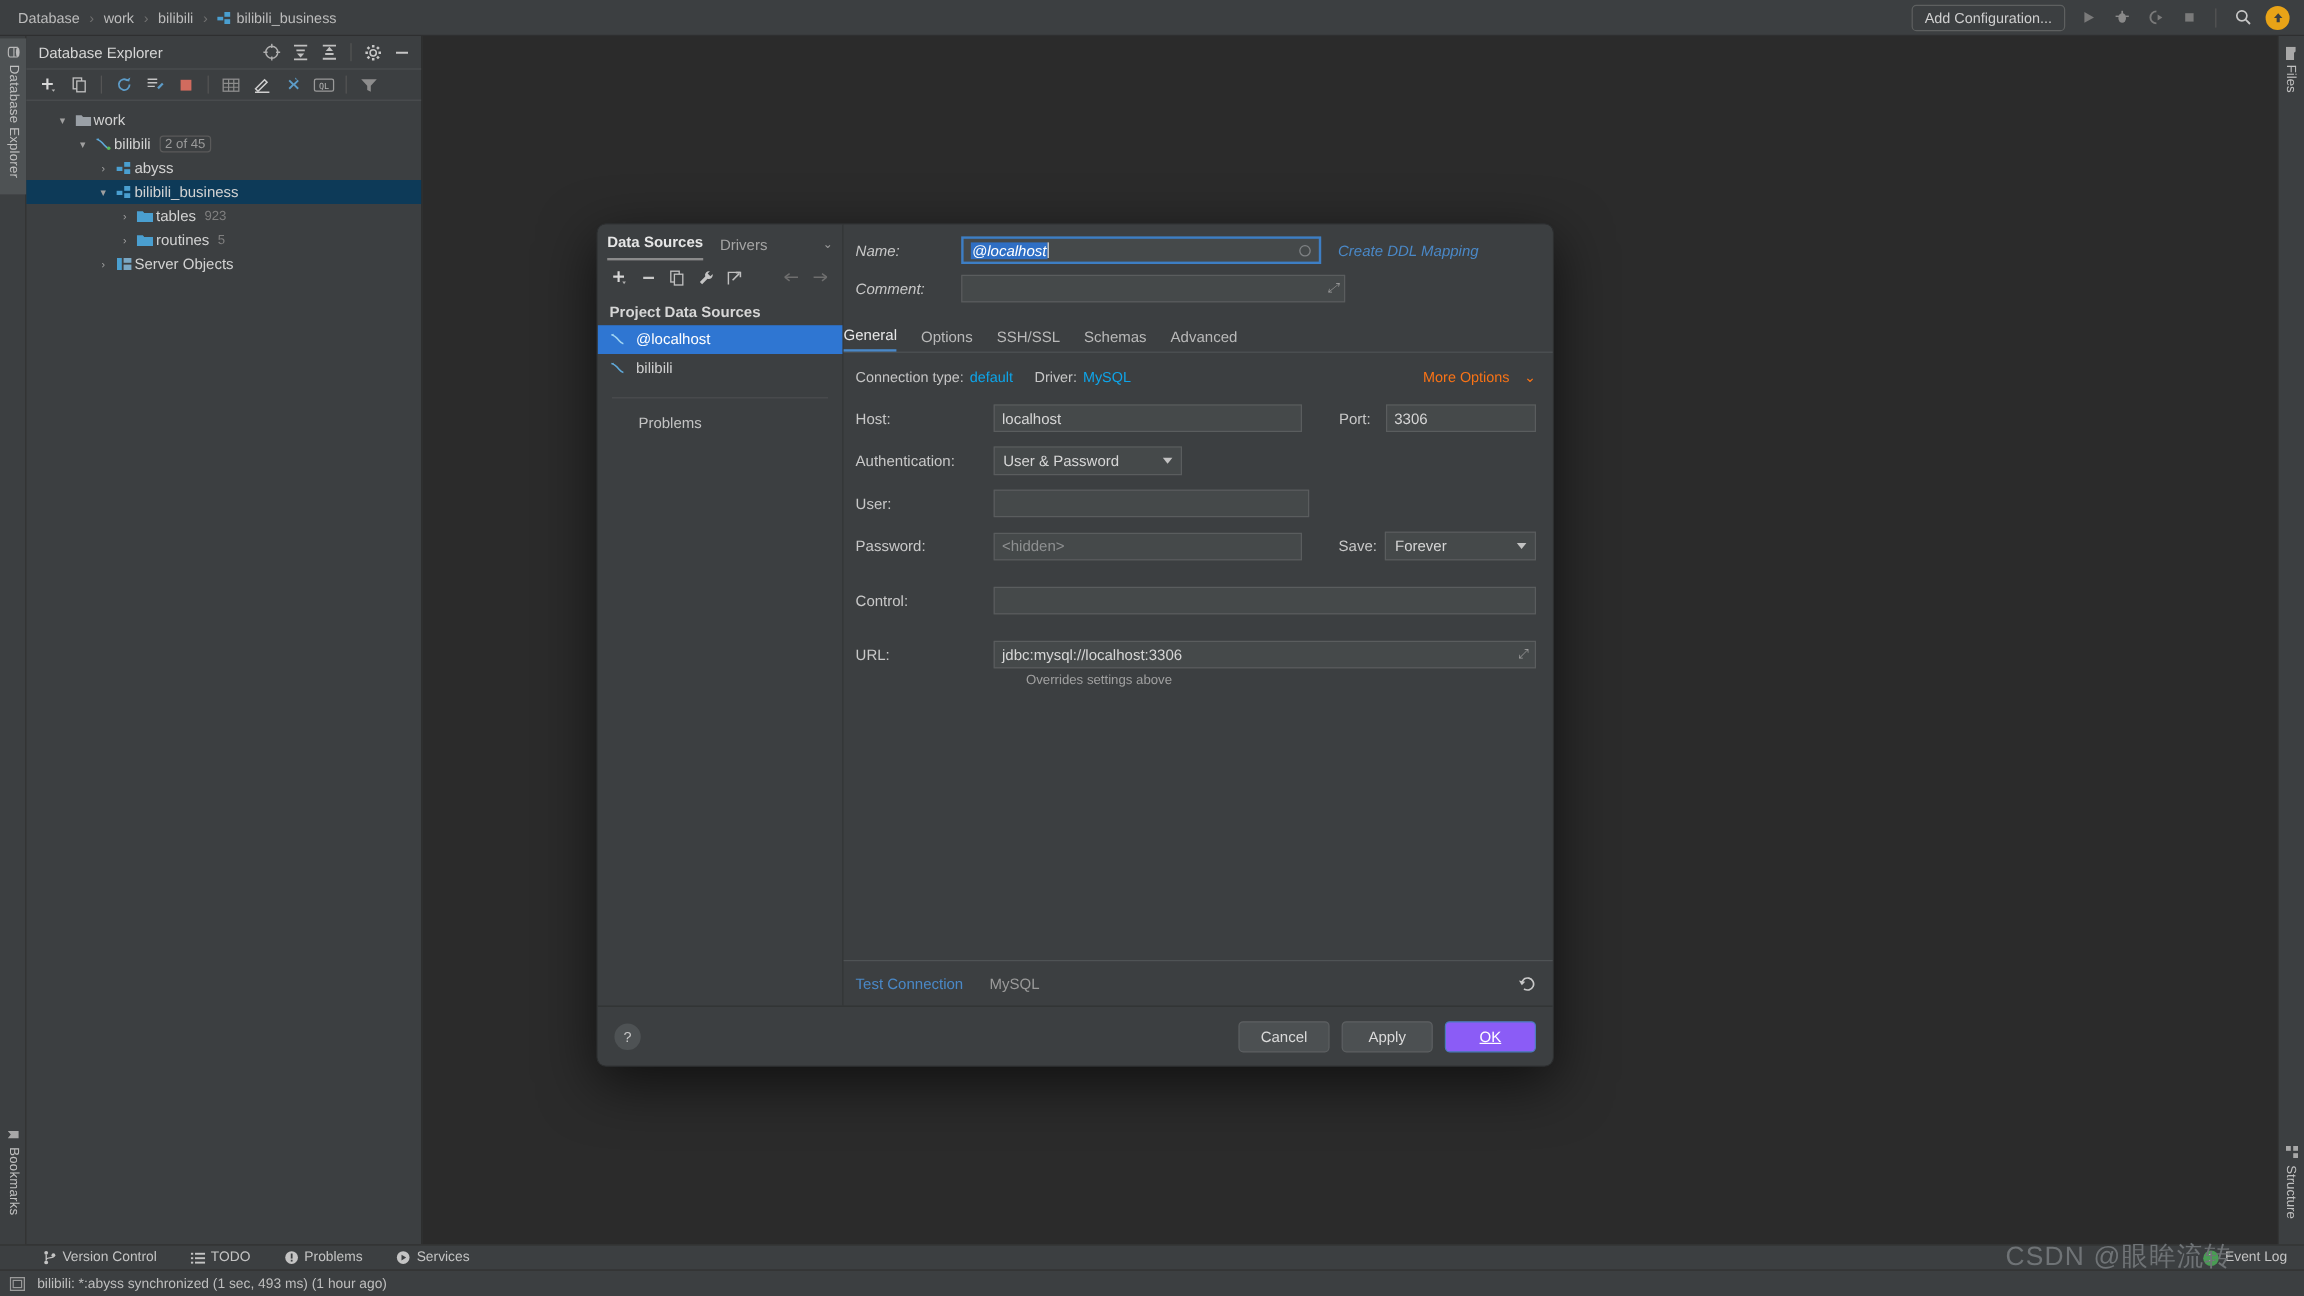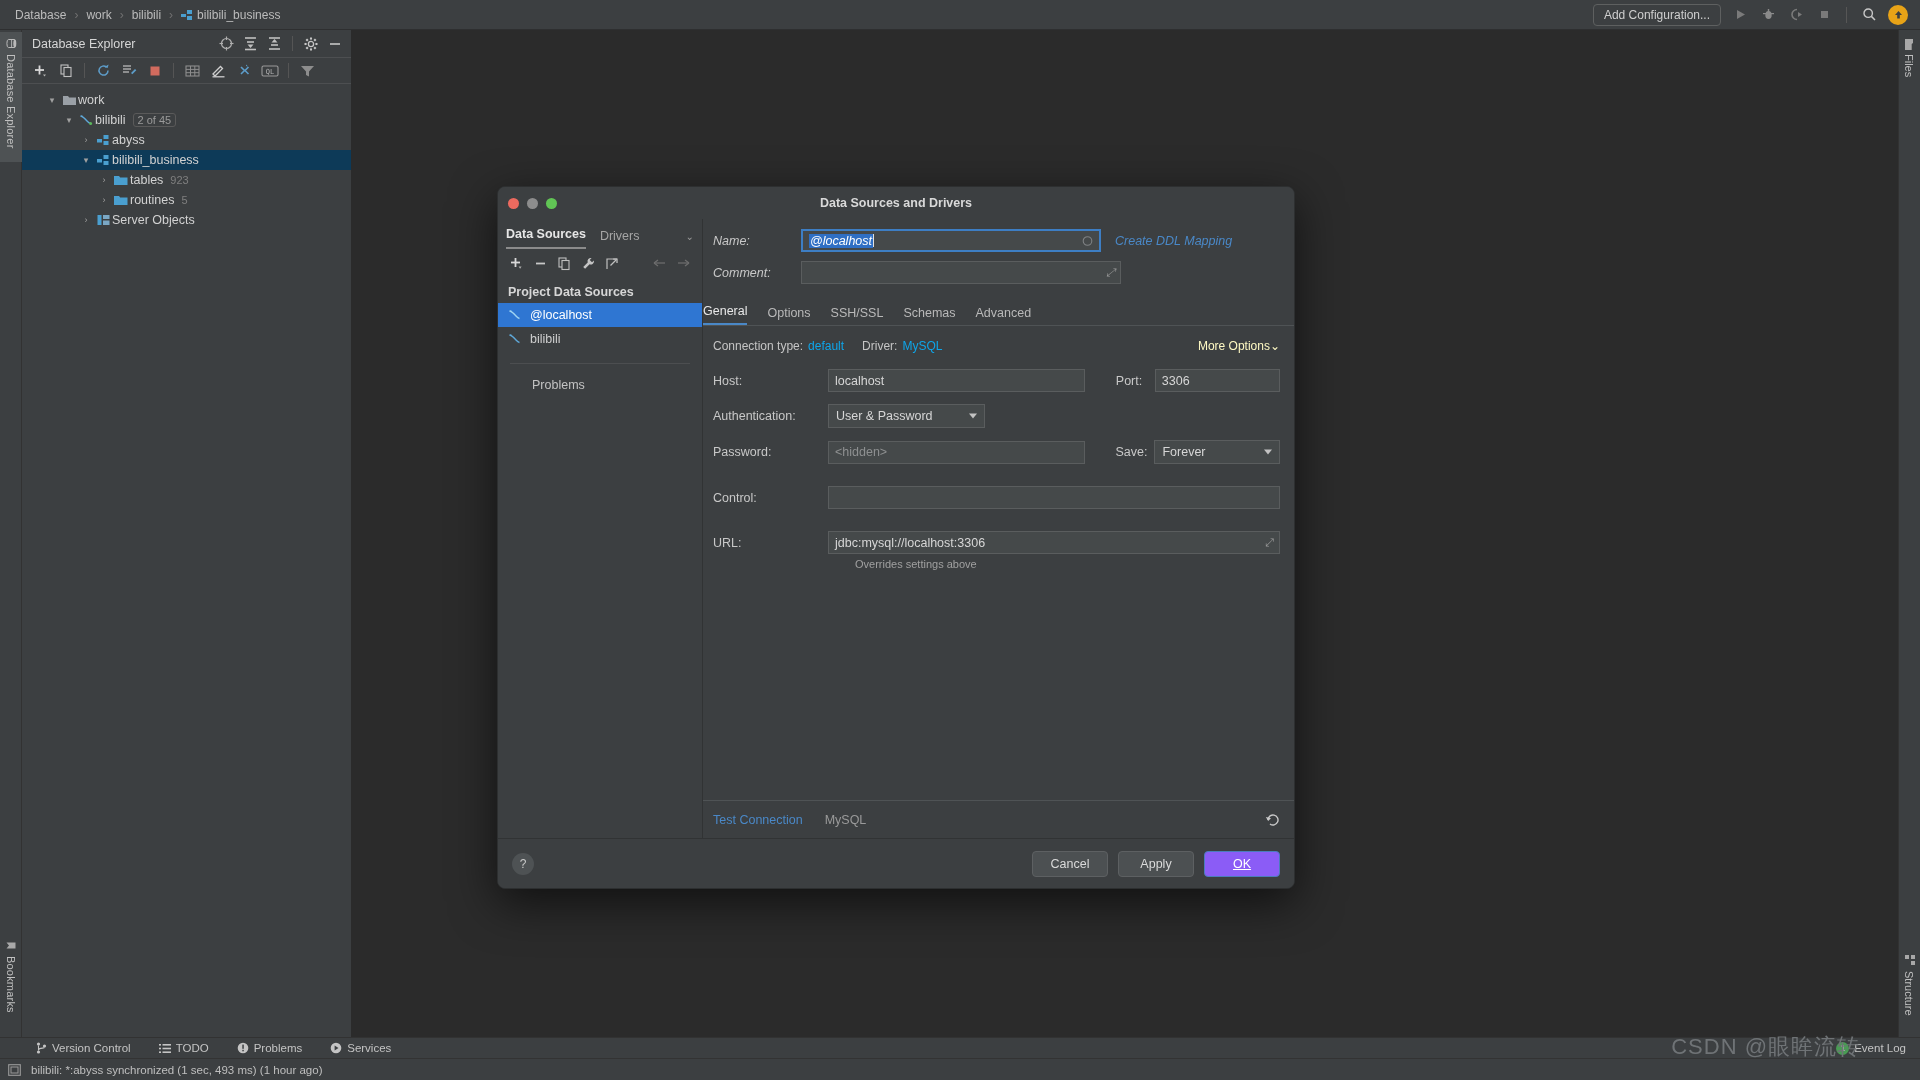--- a/index.html
+++ b/index.html
@@ -175,21 +175,21 @@
   .ddl-link { color: #4a88c7; font-size: 12.5px; margin-left: 14px; cursor:pointer; white-space:nowrap; }
   .expand-ico { position:absolute; right: 5px; top: 4px; color:#9a9a9a; font-size: 11px; cursor: pointer; }
 
   .tabstrip { display:flex; align-items:flex-end; height: 27px; gap: 20px; border-bottom: 1px solid #4f5355; }
   .ttab { font-size: 12.5px; color: #b9b9b9; padding-bottom: 5px; cursor:pointer; }
   .ttab.active { color: #e8e8e8; border-bottom: 2px solid #4a88c7; }
 
   .gen-body { flex: 1; padding: 13px 14px 0 10px; overflow: hidden; }
   .conn-line { display:flex; align-items:center; font-size: 12px; color:#c5c5c5; margin-bottom: 16px; }
   .lnk { color: #0ea5e9; cursor:pointer; }
-  .more-opt { margin-left:auto; color:#fef9c3; font-size:12px; cursor:pointer; display:flex; align-items:center; gap:0; }
+  .more-opt { margin-left:auto; color:#f97316; font-size:12px; cursor:pointer; display:flex; align-items:center; gap:12px; }
 
   .grow { display:flex; align-items:center; margin-bottom: 12px; }
   .glabel { font-size: 12.5px; color: #c8c8c8; width: 115px; flex:none; }
   .select {
     background: #45494a; border: 1px solid #5a5d5e; height: 24px;
     font-size: 12.5px; color: #d6d6d6; padding: 0 24px 0 7px;
     display:flex; align-items:center; position: relative; cursor: pointer;
   }
   .select .arrow { position:absolute; right: 7px; top: 50%; transform: translateY(-50%);
     border-left: 4px solid transparent; border-right: 4px solid transparent; border-top: 5px solid #c2c2c2; }
@@ -537,28 +537,20 @@
               <rect x="6" y="6.5" width="6.5" height="4.5" fill="#7aa7c4"></rect>
             </svg>
         </span>
         <span class="tlabel">Server Objects</span>
       </div>
     </div>
   </div>
 
   <div class="dlg-wrap">
     <div class="dialog">
-      <div class="dlg-title">
-        <div class="traffic">
-          <div class="tl red"></div>
-          <div class="tl yellow"></div>
-          <div class="tl green"></div>
-        </div>
-        <span class="dlg-title-text">Data Sources and Drivers</span>
-      </div>
 
       <div class="dlg-body">
 
         <div class="dlg-left">
           <div class="dlg-tabs">
             <span class="dlg-tab active">Data Sources</span>
             <span class="dlg-tab">Drivers</span>
             <span class="dlg-tab-chev">⌄</span>
           </div>
           <div class="dlg-left-toolbar">
@@ -686,20 +678,26 @@
             </div>
 
             <div class="grow">
               <span class="glabel">Authentication:</span>
               <div class="select" style="width:157px;">
                 <span>User &amp; Password</span>
                 <span class="arrow"></span>
               </div>
             </div>
 
+            <div class="grow">
+              <span class="glabel">User:</span>
+              <div class="inp" style="width:263px;">
+                <span></span>
+              </div>
+            </div>
 
             <div class="grow">
               <span class="glabel">Password:</span>
               <div class="inp" style="width:263px;">
                 <span class="ph">&lt;hidden&gt;</span>
               </div>
               <span style="font-size:12.5px;color:#c8c8c8;margin-left:31px;width:40px;">Save:</span>
               <div class="select" style="width:128px;">
                 <span>Forever</span>
                 <span class="arrow"></span>

